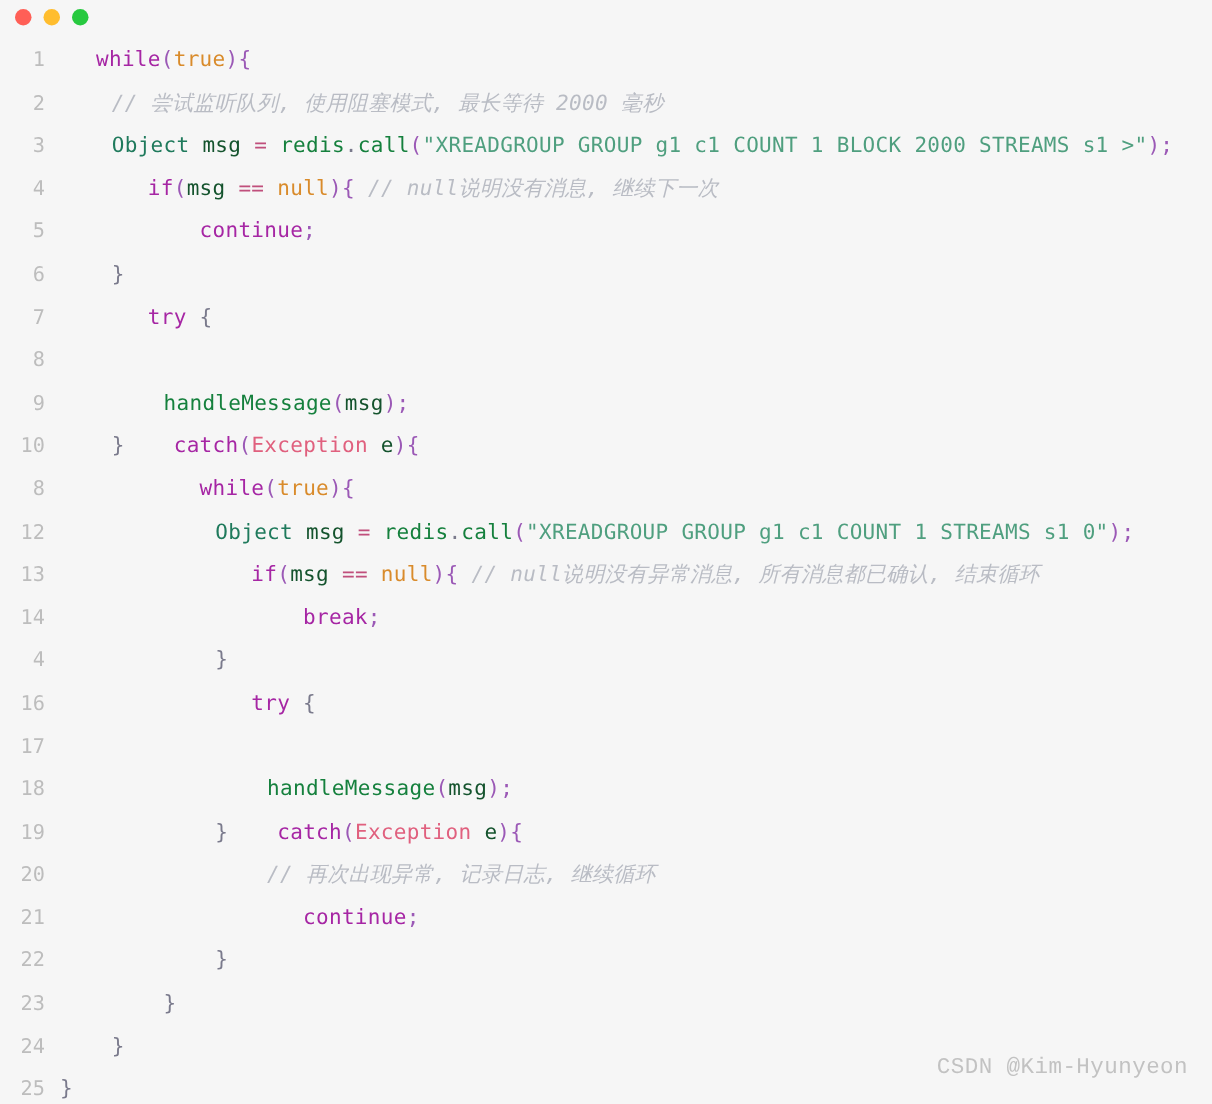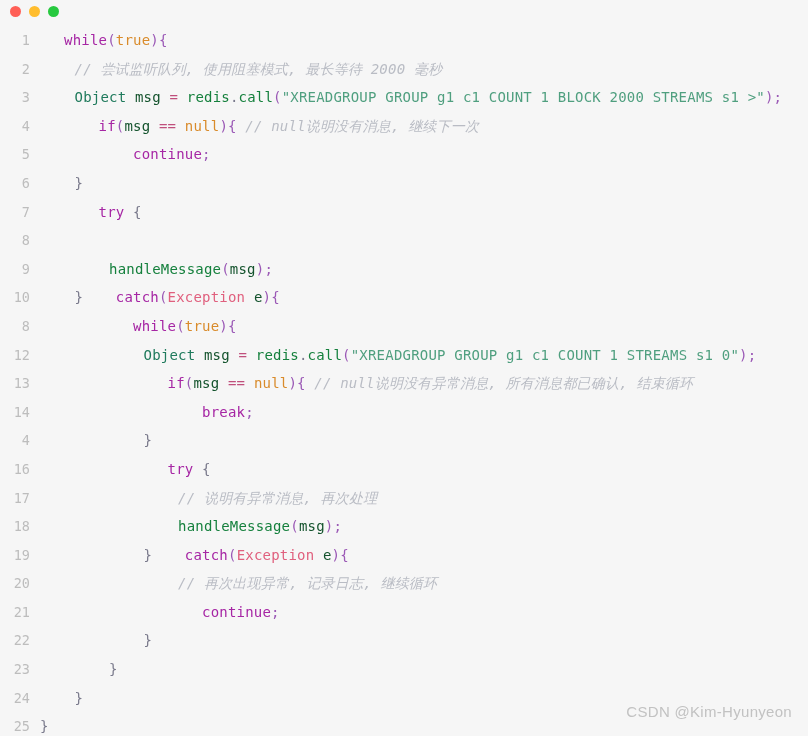--- a/index.html
+++ b/index.html
@@ -76,21 +76,21 @@
   .pun2 { color: #7a7a8c; }        
   .cmt  {
     color: #b9bcc4;
     font-style: italic;
     font-family: "DejaVu Sans Mono", monospace;
   }
   .watermark {
     position: absolute;
     right: 16px;
     bottom: 16px;
-    font-family: Liberation Sans, sans-serif;
+    font-family: Liberation Mono, monospace;
     font-size: 15px;
     color: #c2c2c2;
     letter-spacing: 0.3px;
   }
 </style>
 </head>
 <body>
 
 <div class="window">
 
@@ -110,21 +110,21 @@
       <div class="code-line"><span class="ln">7</span><span class="code"><span class="pun2">    </span><span class="kw">try</span><span class="pun2"> </span><span class="pun2">{</span></span></div>
       <div class="code-line"><span class="ln">8</span><span class="code"><span class="pun2">        </span></span></div>
       <div class="code-line"><span class="ln">9</span><span class="code"><span class="pun2">        </span><span class="fn">handleMessage</span><span class="pun">(</span><span class="var">msg</span><span class="pun">)</span><span class="pun">;</span></span></div>
       <div class="code-line"><span class="ln">10</span><span class="code"><span class="pun2">    </span><span class="pun2">}</span><span class="pun2"> </span><span class="kw">catch</span><span class="pun">(</span><span class="cls">Exception</span><span class="pun2"> </span><span class="var">e</span><span class="pun">)</span><span class="pun">{</span></span></div>
       <div class="code-line"><span class="ln">8</span><span class="code"><span class="pun2">        </span><span class="kw">while</span><span class="pun">(</span><span class="lit">true</span><span class="pun">)</span><span class="pun">{</span></span></div>
       <div class="code-line"><span class="ln">12</span><span class="code"><span class="pun2">            </span><span class="typ">Object</span><span class="pun2"> </span><span class="var">msg</span><span class="pun2"> </span><span class="op">=</span><span class="pun2"> </span><span class="fn">redis</span><span class="pun2">.</span><span class="fn">call</span><span class="pun">(</span><span class="str">"XREADGROUP GROUP g1 c1 COUNT 1 STREAMS s1 0"</span><span class="pun">)</span><span class="pun">;</span></span></div>
       <div class="code-line"><span class="ln">13</span><span class="code"><span class="pun2">            </span><span class="kw">if</span><span class="pun">(</span><span class="var">msg</span><span class="pun2"> </span><span class="op">==</span><span class="pun2"> </span><span class="lit">null</span><span class="pun">)</span><span class="pun">{</span><span class="pun2"> </span><span class="cmt">// null说明没有异常消息, 所有消息都已确认, 结束循环</span></span></div>
       <div class="code-line"><span class="ln">14</span><span class="code"><span class="pun2">                </span><span class="kw">break</span><span class="pun">;</span></span></div>
       <div class="code-line"><span class="ln">4</span><span class="code"><span class="pun2">            </span><span class="pun2">}</span></span></div>
       <div class="code-line"><span class="ln">16</span><span class="code"><span class="pun2">            </span><span class="kw">try</span><span class="pun2"> </span><span class="pun2">{</span></span></div>
-      <div class="code-line"><span class="ln">17</span><span class="code"><span class="pun2">                </span><span class="cmt">// 说明有异常消息, 再次处理</span></span></div>
+      <div class="code-line"><span class="ln">17</span></div>
       <div class="code-line"><span class="ln">18</span><span class="code"><span class="pun2">                </span><span class="fn">handleMessage</span><span class="pun">(</span><span class="var">msg</span><span class="pun">)</span><span class="pun">;</span></span></div>
       <div class="code-line"><span class="ln">19</span><span class="code"><span class="pun2">            </span><span class="pun2">}</span><span class="pun2"> </span><span class="kw">catch</span><span class="pun">(</span><span class="cls">Exception</span><span class="pun2"> </span><span class="var">e</span><span class="pun">)</span><span class="pun">{</span></span></div>
       <div class="code-line"><span class="ln">20</span><span class="code"><span class="pun2">                </span><span class="cmt">// 再次出现异常, 记录日志, 继续循环</span></span></div>
       <div class="code-line"><span class="ln">21</span><span class="code"><span class="pun2">                </span><span class="kw">continue</span><span class="pun">;</span></span></div>
       <div class="code-line"><span class="ln">22</span><span class="code"><span class="pun2">            </span><span class="pun2">}</span></span></div>
       <div class="code-line"><span class="ln">23</span><span class="code"><span class="pun2">        </span><span class="pun2">}</span></span></div>
       <div class="code-line"><span class="ln">24</span><span class="code"><span class="pun2">    </span><span class="pun2">}</span></span></div>
       <div class="code-line"><span class="ln">25</span><span class="code"><span class="pun2">}</span></span></div>
     </div>
 

